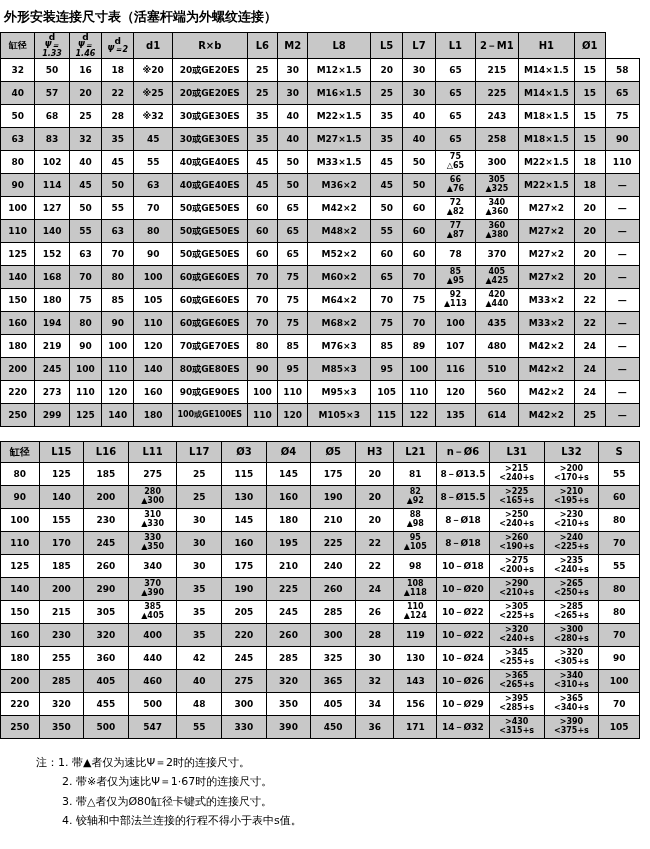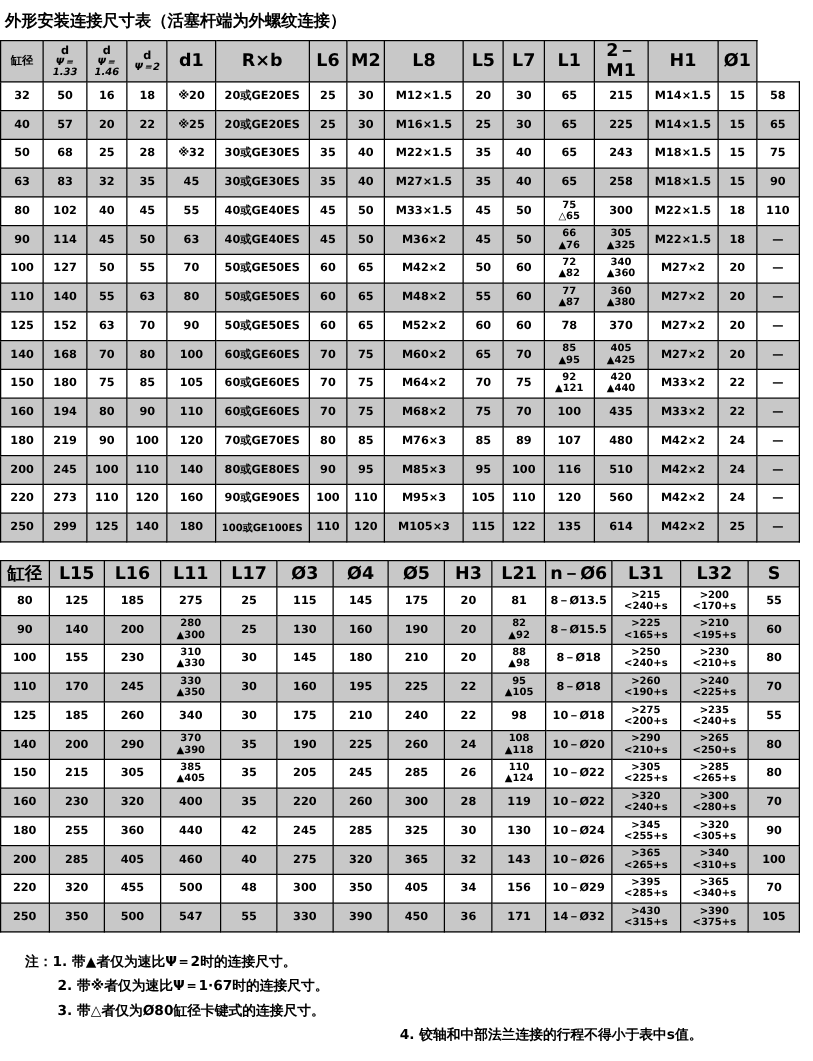--- a/index.html
+++ b/index.html
@@ -39,39 +39,39 @@
     text-align: center;
     vertical-align: middle;
     padding: 0;
     height: 22px;
     line-height: 1.15;
     font-weight: bold;
     background: #ffffff;
   }
   thead td {
     background: #c8c8c8;
-    font-size: 14px;
+    font-size: 10px;
     height: 20px;
     font-weight: bold;
   }
   tr.shade td {
     background: #c8c8c8;
   }
   .sub { font-size: 8px; font-weight: bold; font-style: italic; }
   .small { font-size: 8px; }
   .two-line { font-size: 8px; line-height: 1.1; }
   .hdr-d { line-height: 1.0; font-size: 8px; }
   .hdr-d .dtop { font-size: 9px; }
   .spacer { height: 14px; }
   .notes {
     margin: 14px 0 0 0;
-    padding-left: 20px;
+    padding-left: 36px;
     font-size: 11px;
     line-height: 1.75;
-    font-weight: bold;
+    font-weight: normal;
   }
   .notes div { white-space: nowrap; }
 </style>
 </head>
 <body>
 
 <div class="page">
 
   <div class="doc-title">外形安装连接尺寸表（活塞杆端为外螺纹连接）</div>
 
@@ -339,21 +339,21 @@
           <td>85</td>
           <td>105</td>
           <td>60或GE60ES</td>
           <td>70</td>
           <td>75</td>
           <td>M64×2</td>
           <td>70</td>
           <td>75</td>
           <td class="two-line">
             <div>92</div>
-            <div>▲121</div>
+            <div>▲113</div>
           </td>
           <td class="two-line">
             <div>420</div>
             <div>▲440</div>
           </td>
           <td>M33×2</td>
           <td>22</td>
           <td>—</td>
         </tr>
         <tr class="shade">
@@ -781,16 +781,16 @@
           </td>
           <td>105</td>
         </tr>
       </tbody>
   </table>
 
   <div class="notes">
     <div><span>注：</span><span>1. 带▲者仅为速比Ψ＝2时的连接尺寸。</span></div>
     <div style="padding-left:26px;"><span>2. 带※者仅为速比Ψ＝1·67时的连接尺寸。</span></div>
     <div style="padding-left:26px;"><span>3. 带△者仅为Ø80缸径卡键式的连接尺寸。</span></div>
-    <div style="padding-left:26px;text-align:right;"><span>4. 铰轴和中部法兰连接的行程不得小于表中s值。</span></div>
+    <div style="padding-left:26px;"><span>4. 铰轴和中部法兰连接的行程不得小于表中s值。</span></div>
   </div>
 
 </div>
 
 </body></html>

